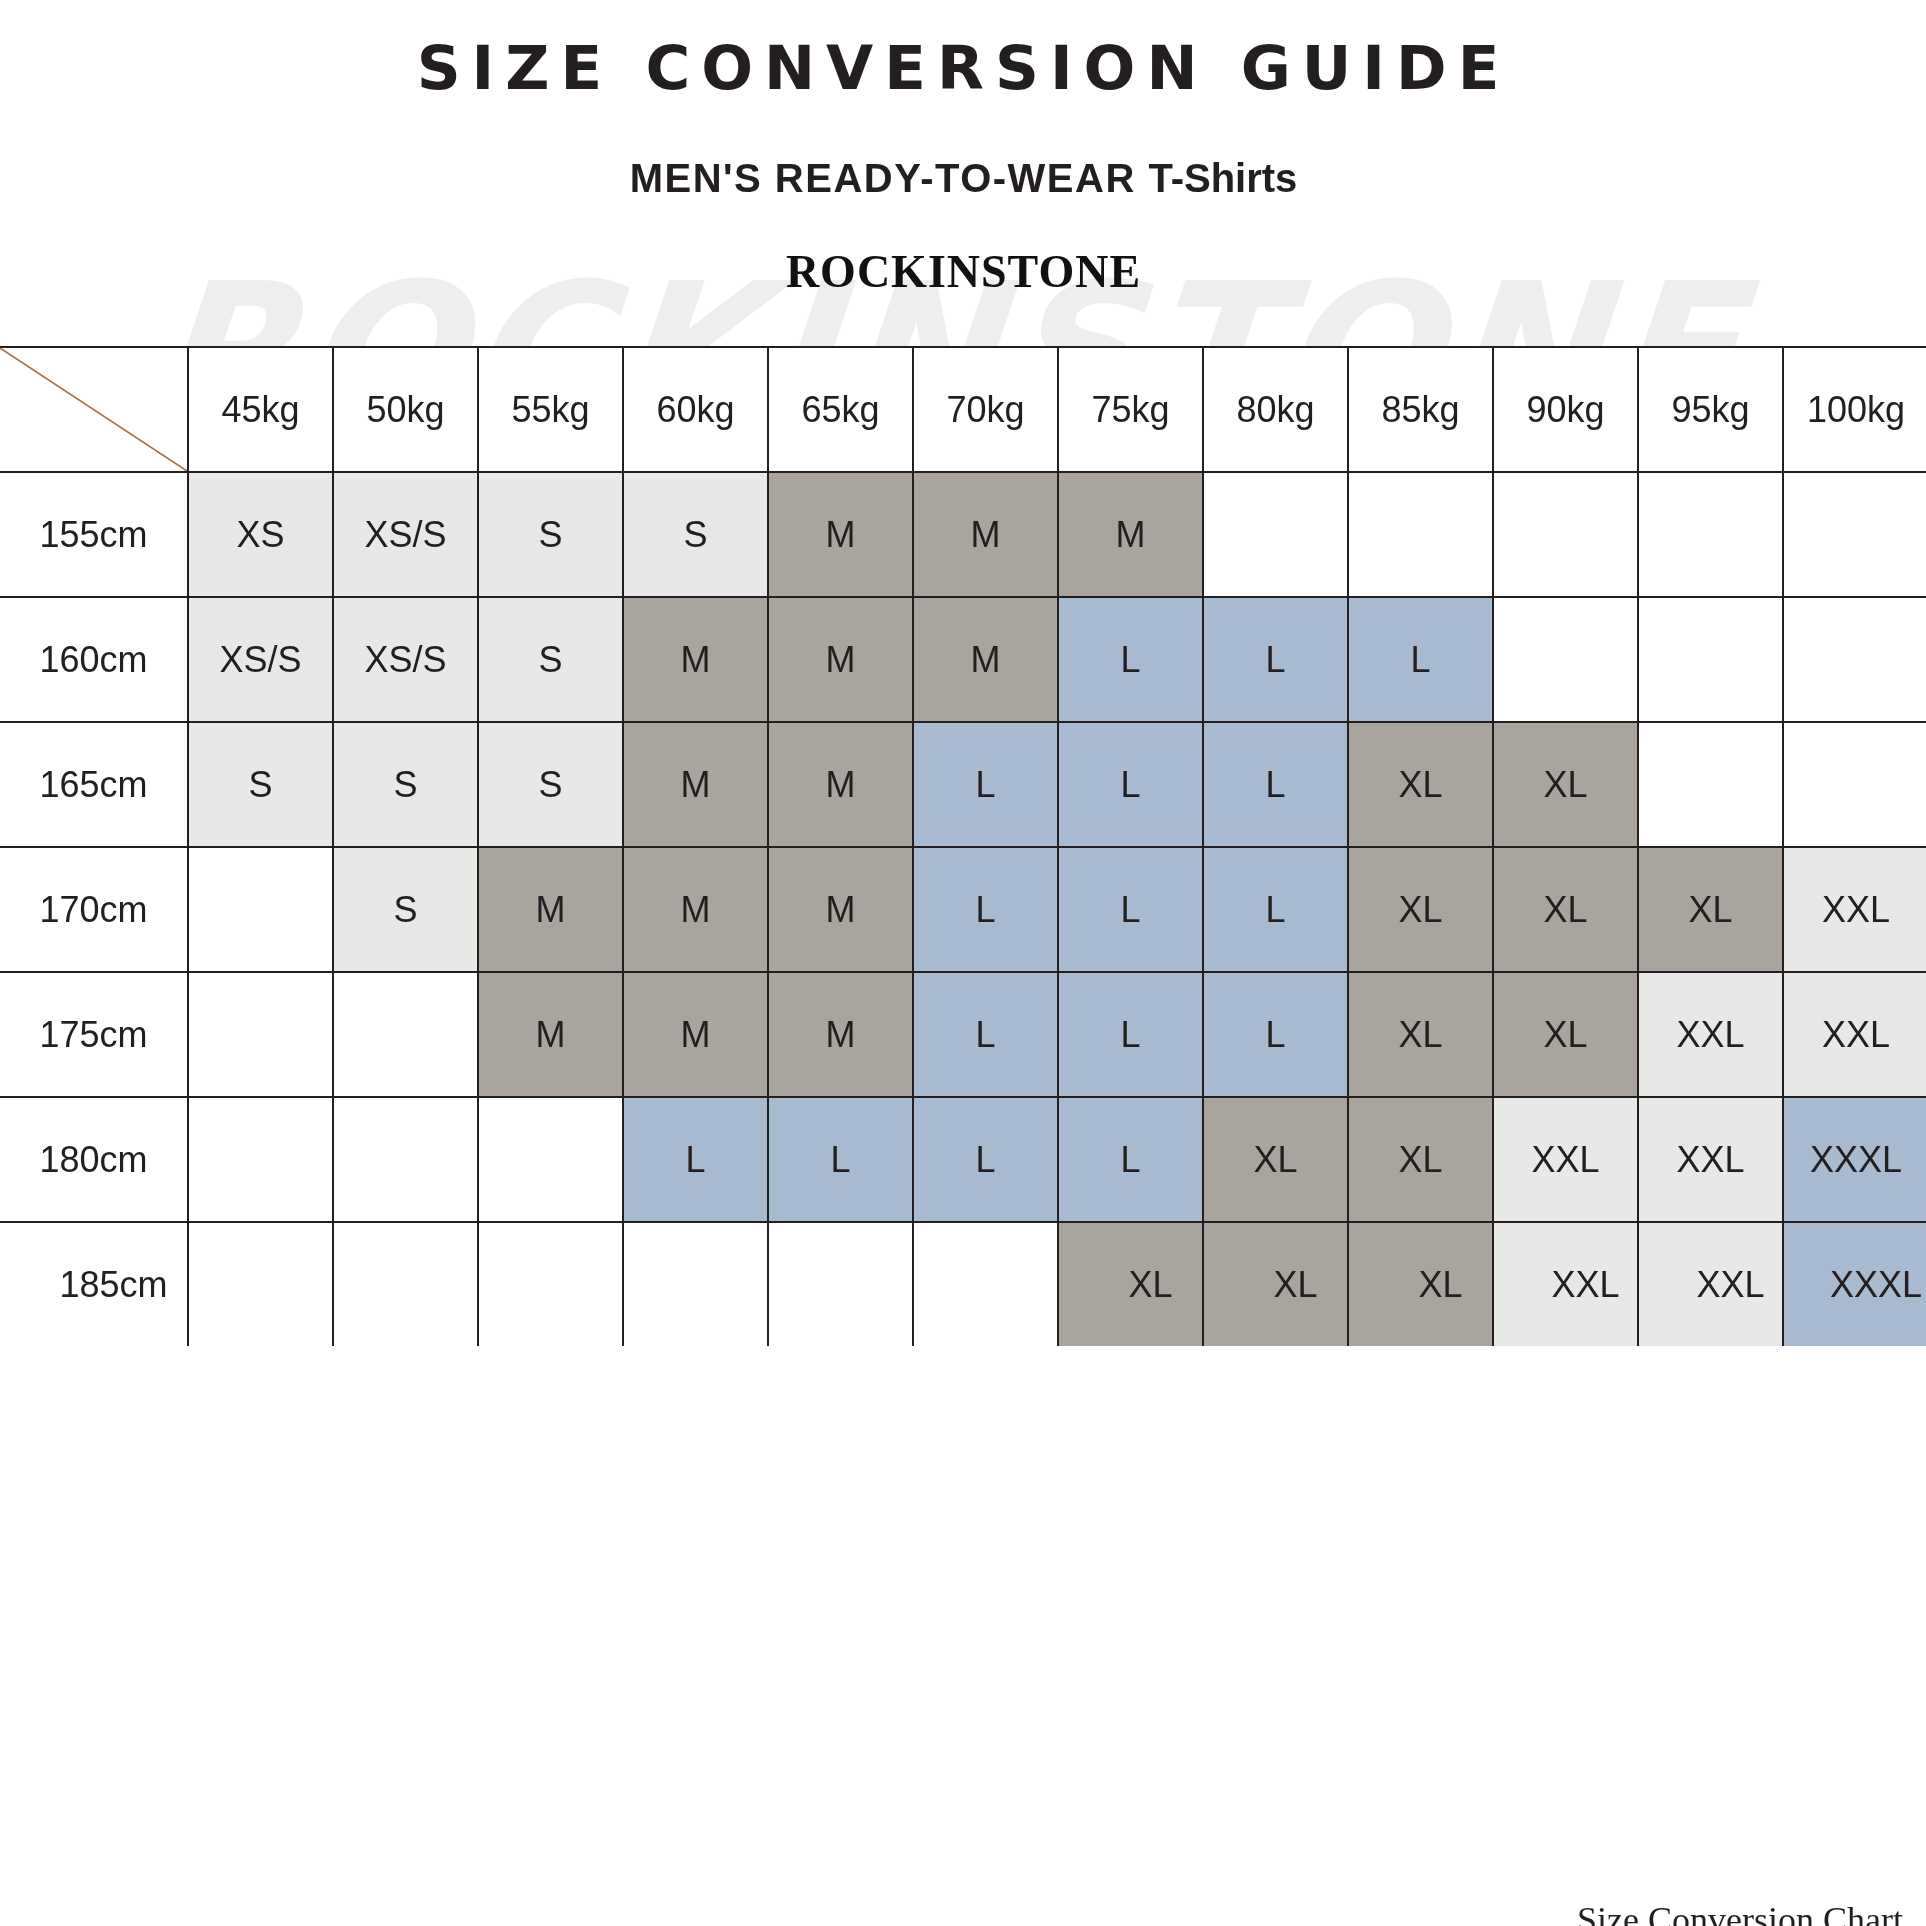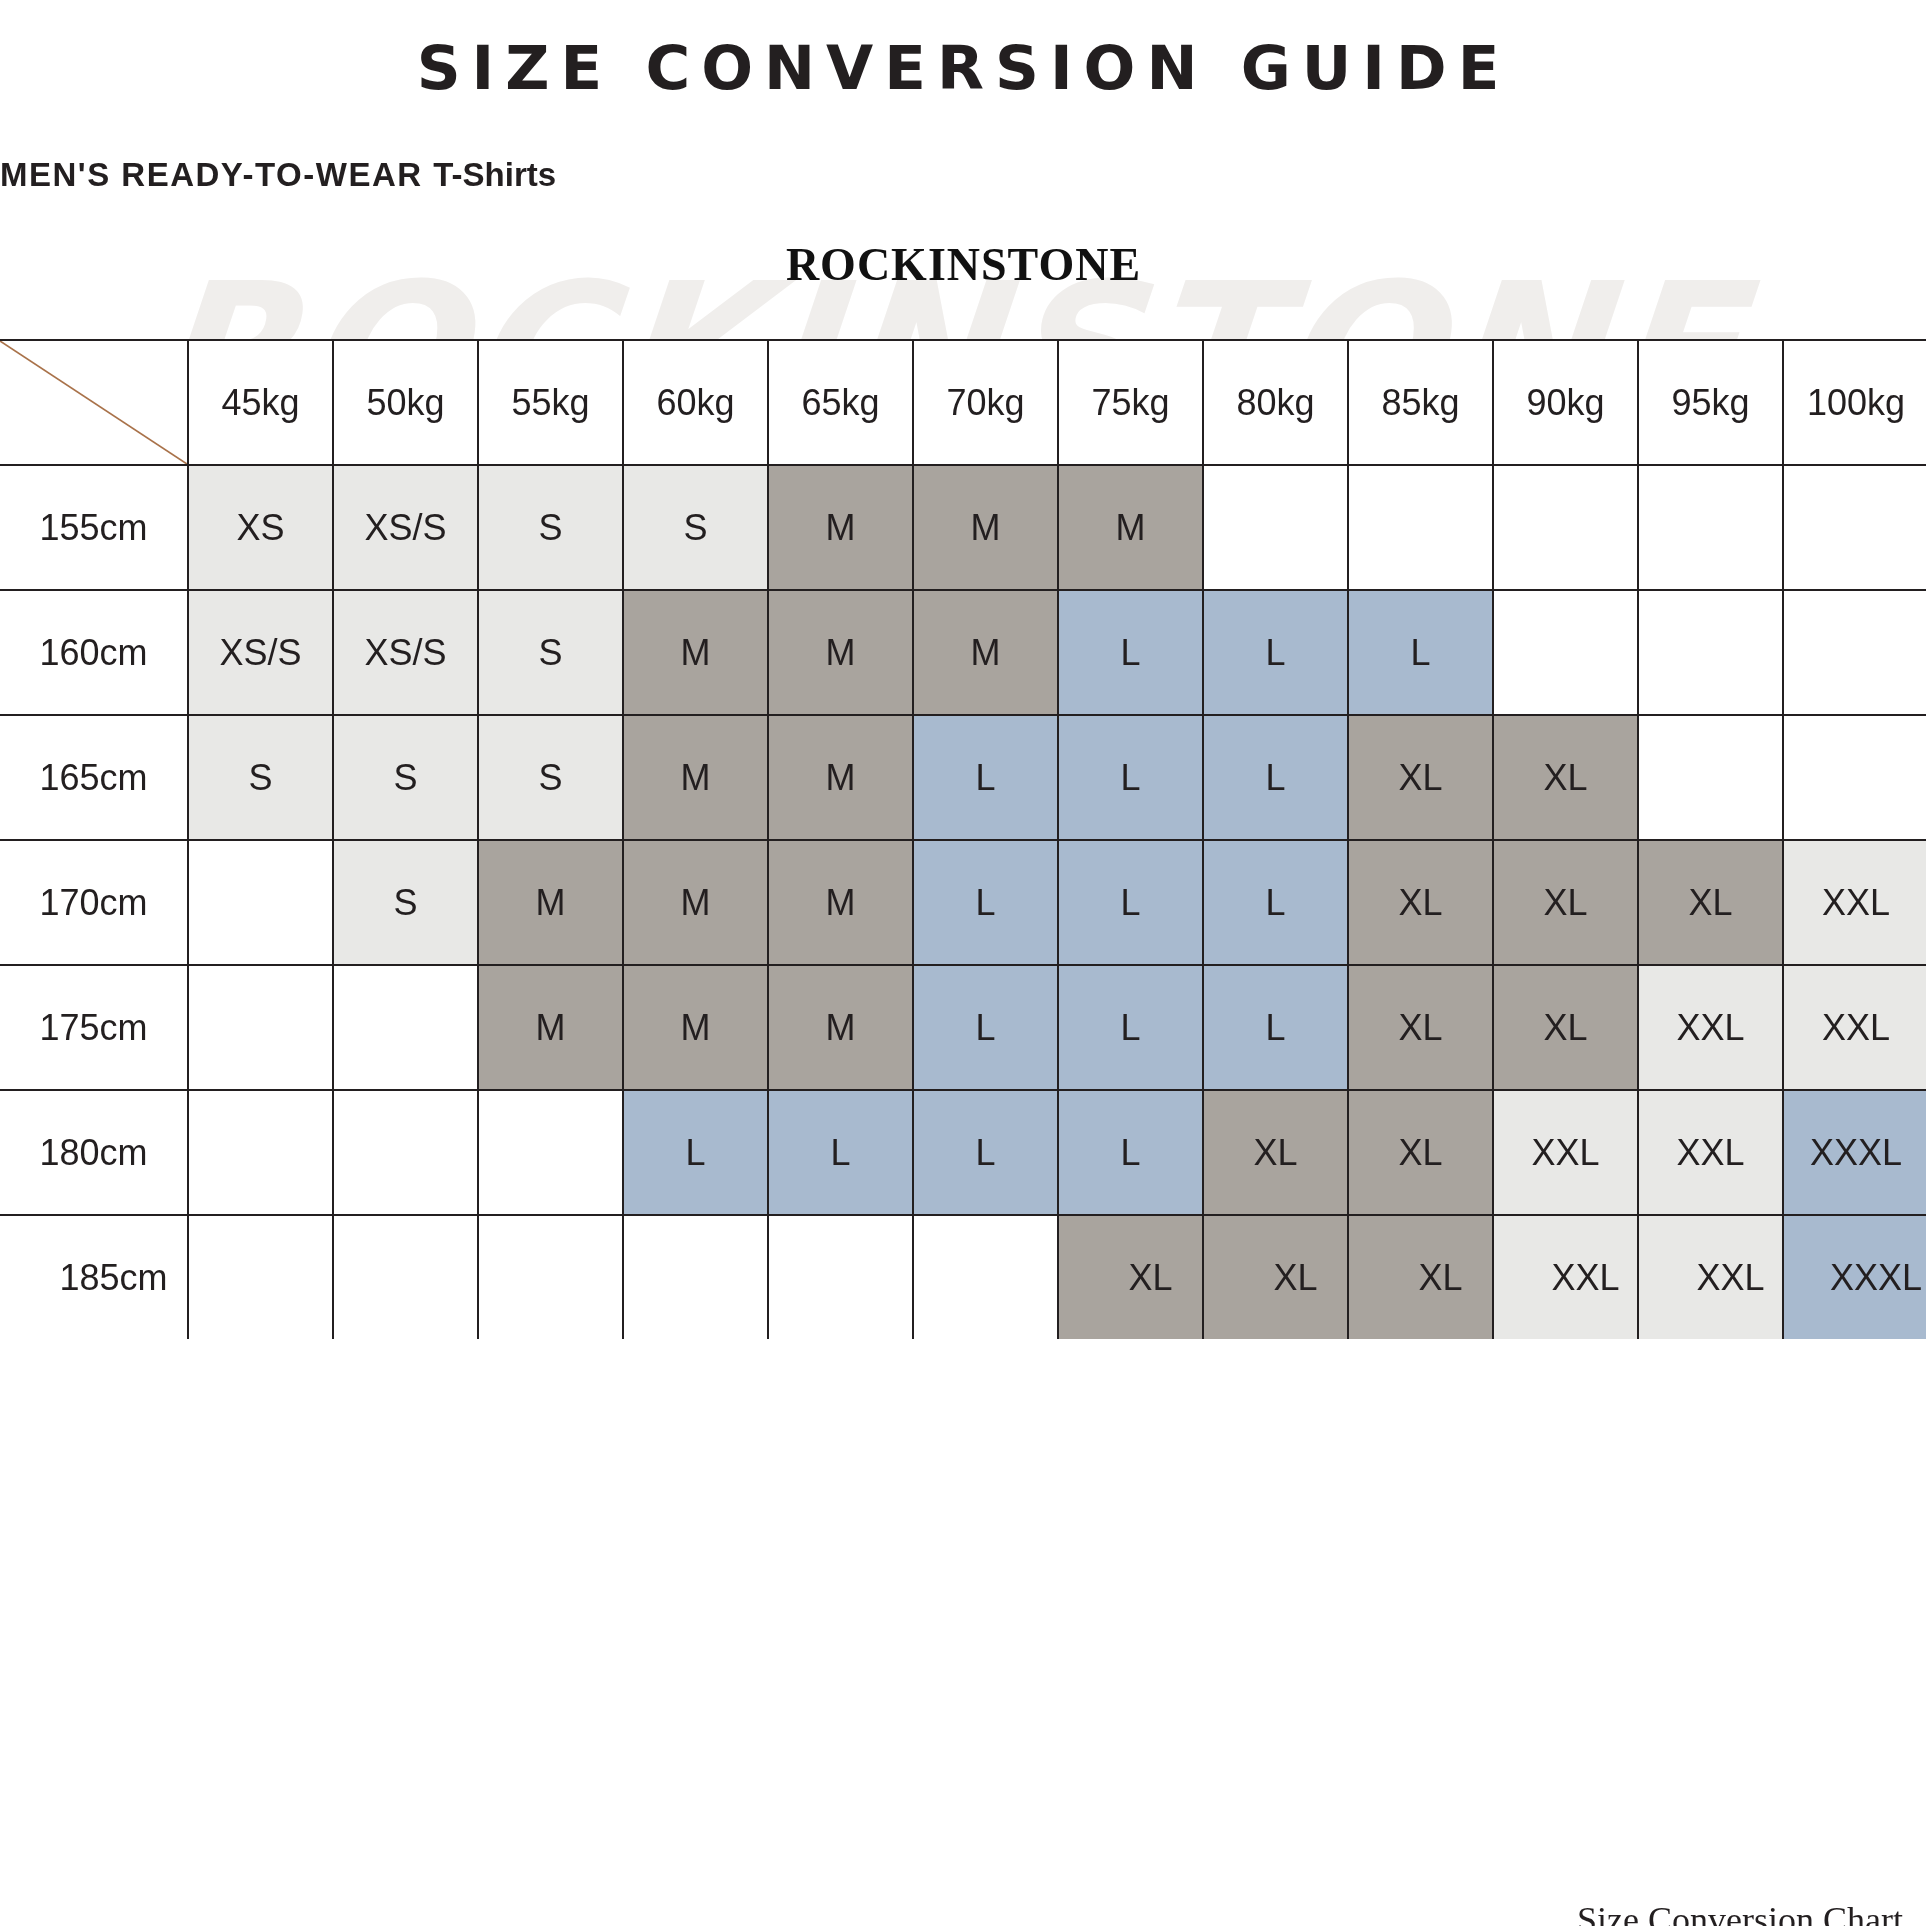--- a/index.html
+++ b/index.html
@@ -52,23 +52,23 @@
     text-align: center;
     font-family: "DejaVu Sans", sans-serif;
     font-size: 61px;
     font-weight: bold;
     letter-spacing: 11px;
     margin-top: 24px;
     color: #231f20;
   }
 
   .subtitle {
-    text-align: left;
+    text-align: center;
     font-family: "Liberation Sans", sans-serif;
-    font-size: 33px;
+    font-size: 40px;
     font-weight: bold;
     letter-spacing: 1.5px;
     margin-top: 53px;
     color: #231f20;
   }
   .subtitle .sub-item {
     letter-spacing: 0px;
   }
 
   .description {

